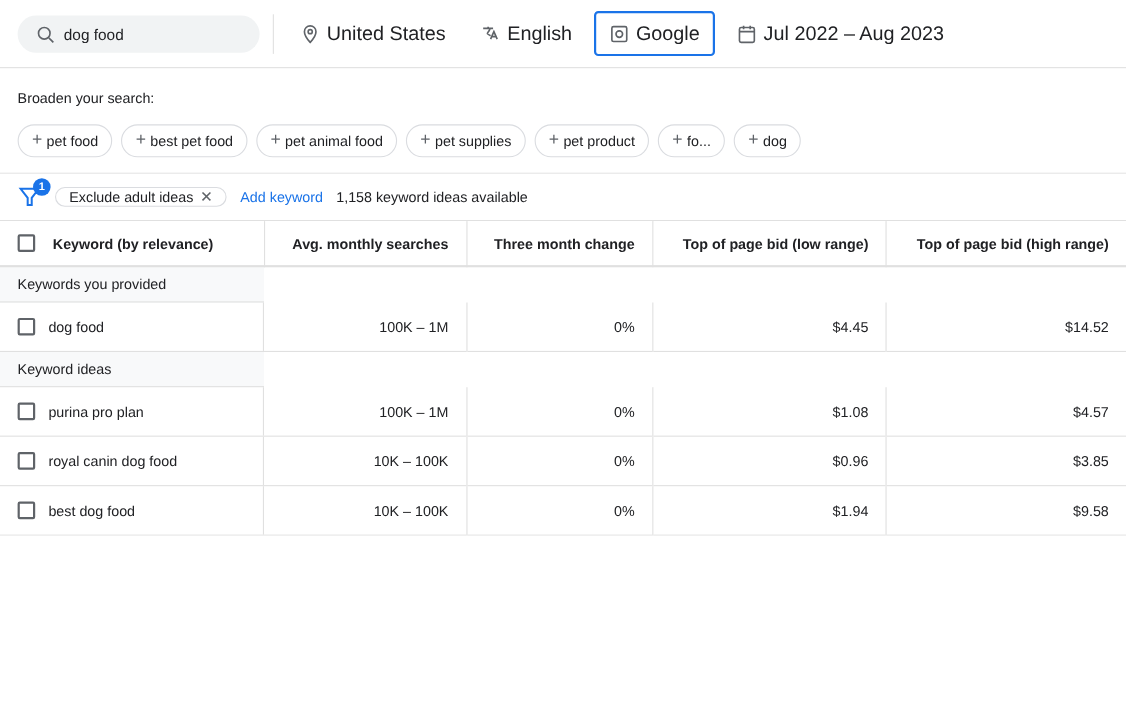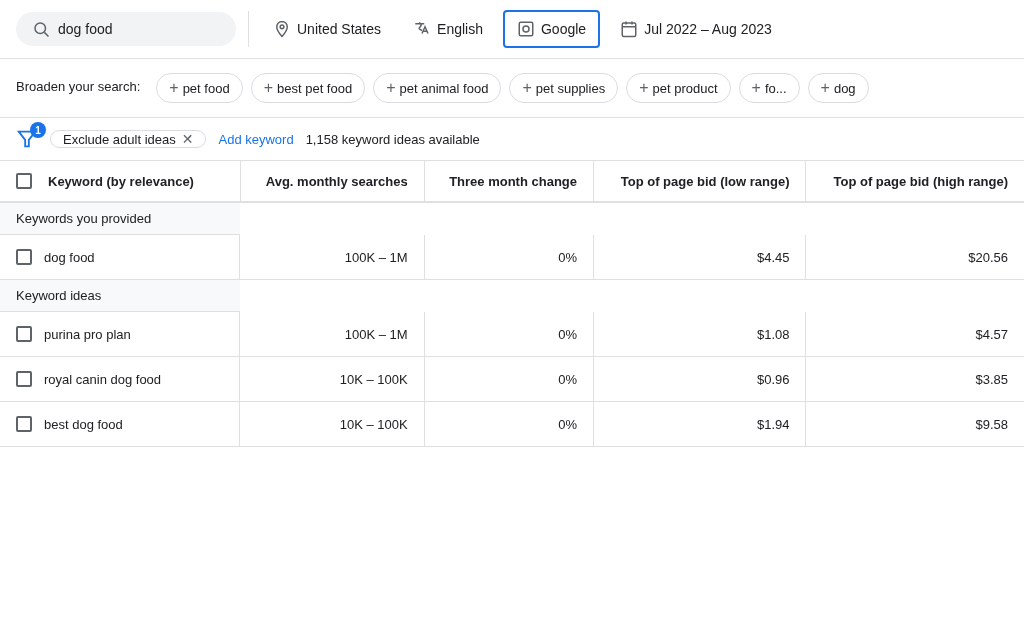--- a/index.html
+++ b/index.html
@@ -38,36 +38,37 @@
       margin: 0 4px;
     }
     .top-bar-item {
       display: flex;
       align-items: center;
       gap: 6px;
       padding: 8px 12px;
       border-radius: 4px;
       cursor: pointer;
       color: #202124;
-      font-size: 14px;
+      font-size: 18px;
       white-space: nowrap;
     }
     .top-bar-item.active {
       border: 2px solid #1a73e8;
       border-radius: 4px;
     }
     .icon-svg { width: 18px; height: 18px; color: #5f6368; flex-shrink: 0; }
 
     
     .broaden-section {
       display: flex;
       align-items: flex-start;
       padding: 14px 16px;
       border-bottom: 1px solid #e0e0e0;
       gap: 16px;
+      flex-direction: column;
     }
     .broaden-label {
       font-size: 13px;
       color: #202124;
       white-space: nowrap;
       padding-top: 6px;
       min-width: 100px;
     }
     .broaden-chips {
       display: flex;
@@ -342,21 +343,21 @@
         <td colspan="5">Keywords you provided</td>
       </tr>
       <tr class="data-row">
         <td>
           <span class="checkbox"></span>
           <span>dog food</span>
         </td>
         <td>100K – 1M</td>
         <td>0%</td>
         <td>$4.45</td>
-        <td>$20.56</td>
+        <td>$14.52</td>
       </tr>
 
       <tr class="section-row">
         <td colspan="5">Keyword ideas</td>
       </tr>
       <tr class="data-row">
         <td>
           <span class="checkbox"></span>
           <span>purina pro plan</span>
         </td>

